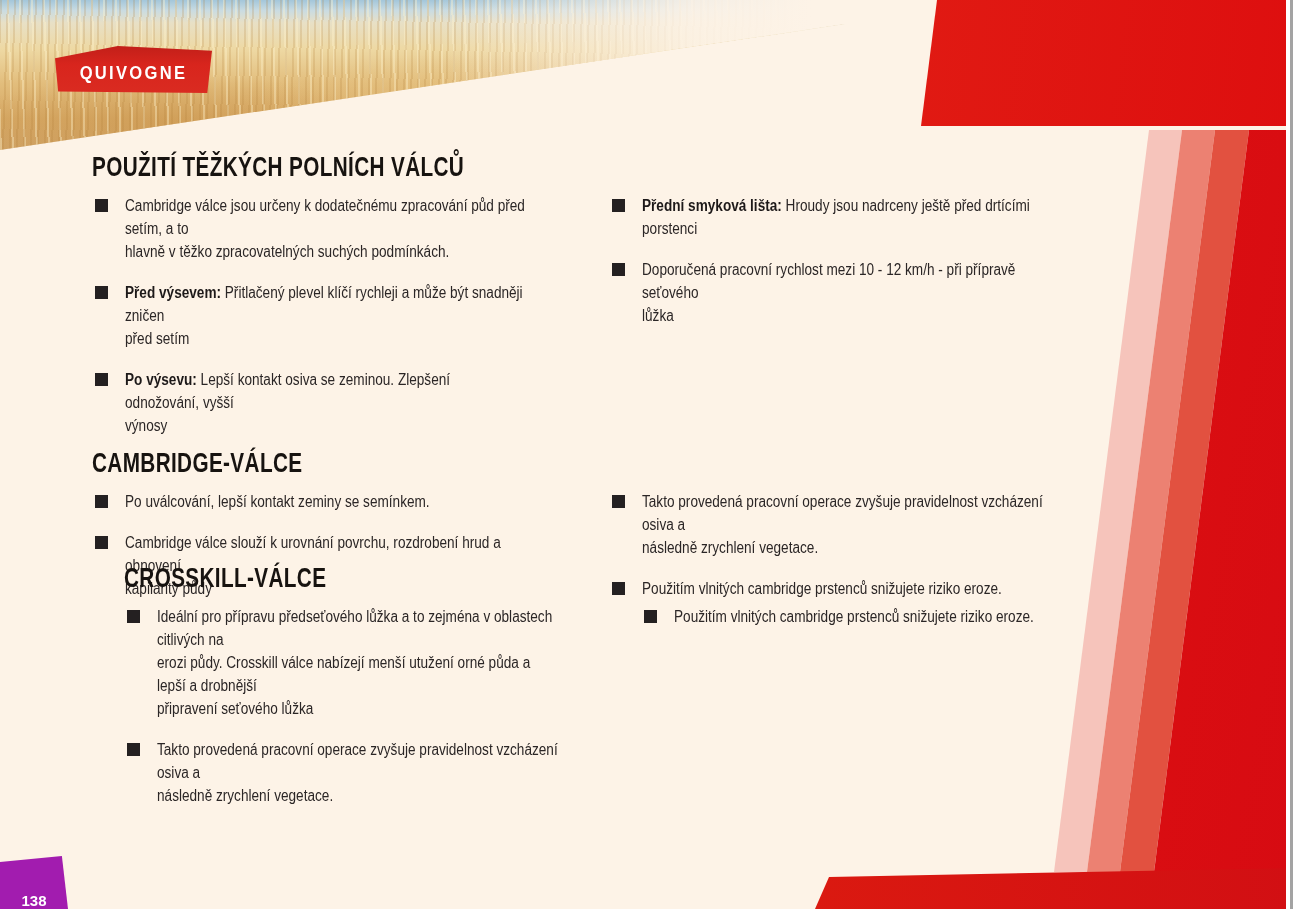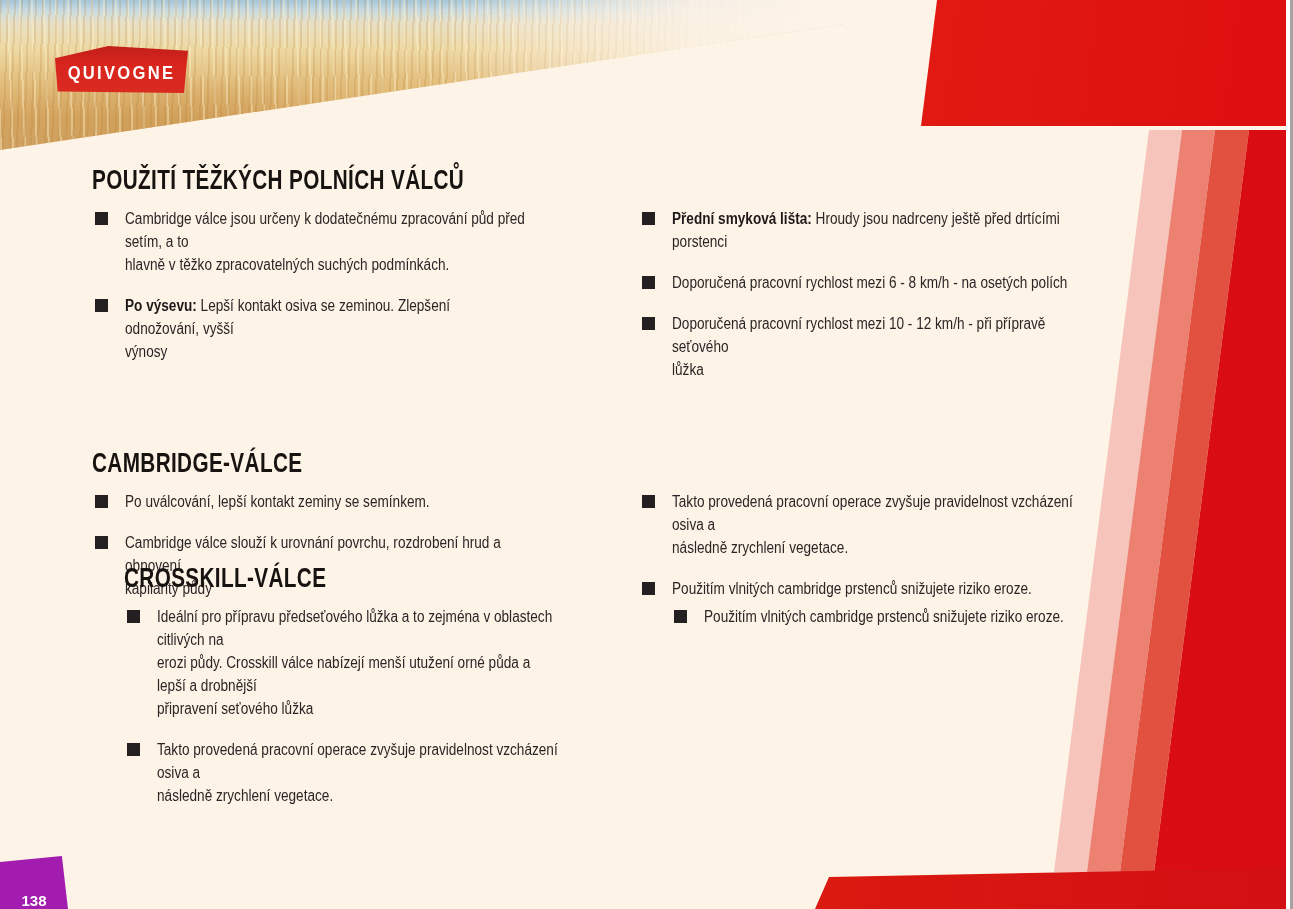--- a/index.html
+++ b/index.html
@@ -17,21 +17,21 @@
       radial-gradient(ellipse 300px 80px at 20% 85%, rgba(205,152,80,.55), rgba(205,152,80,0) 70%),
       radial-gradient(ellipse 400px 90px at 60% 75%, rgba(233,196,128,.5), rgba(233,196,128,0) 70%),
       linear-gradient(180deg,#a3c6da 0%,#cadce2 7%,#e8e0c6 15%,#eed9a4 32%,#e2bd7c 55%,#d5a763 78%,#cfa265 100%);
   }
   .hero::after{
     content:"";position:absolute;inset:0;
     background:linear-gradient(to right, rgba(253,243,231,0) 52%, rgba(253,243,231,.9) 82%, #fdf3e7 96%);
   }
   
   .logo{
-    position:absolute;left:55px;top:46px;width:133px;height:47px;z-index:3;
+    position:absolute;left:55px;top:46px;width:157px;height:47px;z-index:3;
     background:linear-gradient(180deg,#c21f19 0%,#d8251d 40%,#da2b21 100%);
     clip-path:polygon(0 26%,40% 0,100% 10%,97% 100%,2% 97%);
     display:flex;align-items:center;justify-content:center;padding-top:7px;box-sizing:border-box;
   }
   .logo span{color:#ffffff;font-weight:bold;font-size:18px;letter-spacing:2.5px;
     transform:scaleX(.92);transform-origin:50% 50%;}
   
   .shape{position:absolute;inset:0;z-index:2;}
   .corner{background:linear-gradient(97deg,#e7523e 0%,#e22015 50%,#dd0c0e 100%);
     clip-path:polygon(937px 0,1293px 0,1293px 126px,921px 126px);}
@@ -48,29 +48,29 @@
     background:#a21caf;clip-path:polygon(0 13%,91% 2%,100% 100%,0 100%);
     display:flex;align-items:flex-end;justify-content:center;padding-top:5px;box-sizing:border-box;
   }
   .pagenum span{color:#fff;font-weight:bold;font-size:15px;}
   
   .edge-white{position:absolute;right:3px;top:0;width:4px;height:100%;background:#ffffff;z-index:40;}
   .edge-grey{position:absolute;right:0;top:0;width:3px;height:100%;background:#a3a3a3;z-index:41;}
   
   main{position:absolute;inset:0;z-index:5;}
   .section{position:absolute;left:92px;width:1110px;}
-  .section:nth-child(1){top:163px;}
+  .section:nth-child(1){top:150px;}
   .section:nth-child(2){top:446px;}
   .section:nth-child(3){top:561px;margin-left:32px;}
   .section:nth-child(4){top:790px;}
   .sec-title{
     margin:0 0 10px 0;font-size:28px;line-height:34px;font-weight:bold;color:#171310;
     transform:scaleX(.74);transform-origin:0 50%;white-space:nowrap;letter-spacing:.5px;
   }
-  .cols{display:grid;grid-template-columns:505px 532px;column-gap:42px;align-items:start;}
+  .cols{display:grid;grid-template-columns:505px 532px;column-gap:12px;align-items:start;}
   .bullet{display:flex;margin:0 0 18px 0;}
   .bullet .sq{flex:0 0 13px;width:13px;height:13px;background:#242021;margin:5px 17px 0 3px;}
   .bullet p{
     margin:0;font-size:16px;line-height:23px;color:#2b2626;white-space:pre-line;
     transform:scaleX(.85);transform-origin:0 0;width:660px;
   }
   .bullet p b{font-weight:bold;color:#1d1919;}
 </style>
 </head>
 <body>
@@ -102,32 +102,33 @@
         <h2 class="sec-title">POUŽITÍ TĚŽKÝCH POLNÍCH VÁLCŮ</h2>
         <div class="cols">
           <div class="col left">
             <div class="bullet">
               <span class="sq"></span>
               <p>Cambridge válce jsou určeny k dodatečnému zpracování půd před setím, a to
 hlavně v těžko zpracovatelných suchých podmínkách.</p>
             </div>
             <div class="bullet">
               <span class="sq"></span>
+              <p><b>Před výsevem: </b>Přitlačený plevel klíčí rychleji a může být snadněji zničen
+před setím</p>
+            </div>
+            <div class="bullet">
+              <span class="sq"></span>
               <p><b>Po výsevu: </b>Lepší kontakt osiva se zeminou. Zlepšení odnožování, vyšší
 výnosy</p>
             </div>
           </div>
           <div class="col right">
             <div class="bullet">
               <span class="sq"></span>
               <p><b>Přední smyková lišta: </b>Hroudy jsou nadrceny ještě před drtícími porstenci</p>
-            </div>
-            <div class="bullet">
-              <span class="sq"></span>
-              <p>Doporučená pracovní rychlost mezi 6 - 8 km/h - na osetých polích</p>
             </div>
             <div class="bullet">
               <span class="sq"></span>
               <p>Doporučená pracovní rychlost mezi 10 - 12 km/h - při přípravě seťového
 lůžka</p>
             </div>
           </div>
         </div>
       </section>
       <section class="section">

